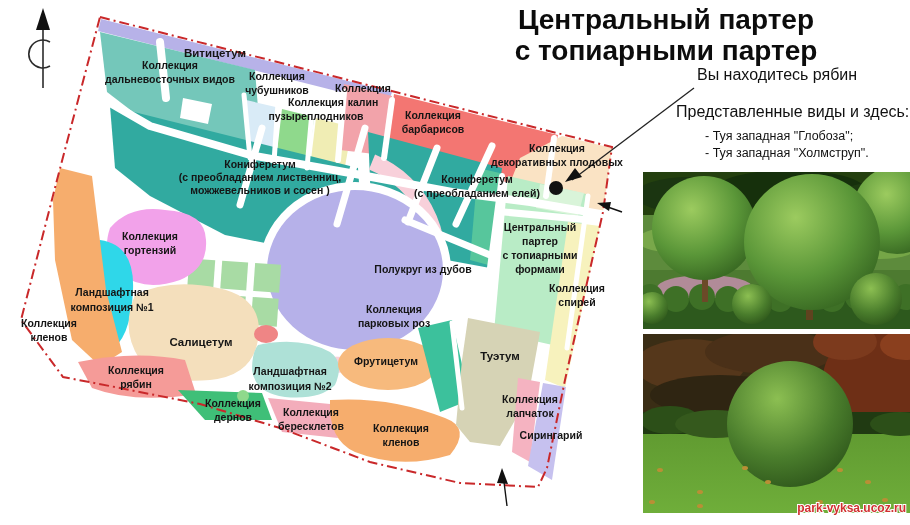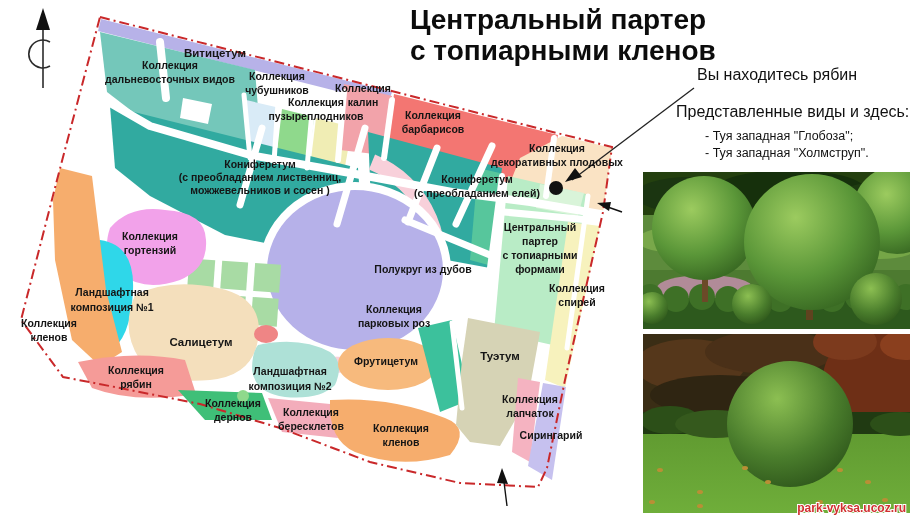--- a/index.html
+++ b/index.html
@@ -2,21 +2,21 @@
 <html><head>
 <meta charset="utf-8">
 <style>
   html,body{margin:0;padding:0;background:#fff;}
   .stage{position:relative;width:910px;height:525px;background:#fff;overflow:hidden;
          font-family:"Liberation Sans",sans-serif;}
   .stage svg{position:absolute;left:0;top:0;}
   .ml{font:bold 10.5px "Liberation Sans",sans-serif;fill:#151515;}
   .ml1{font:bold 11.5px "Liberation Sans",sans-serif;fill:#151515;}
   .wm{font:bold 12px "Liberation Sans",sans-serif;fill:#d03030;stroke:#ffffff;stroke-width:2px;paint-order:stroke;}
-  .title{position:absolute;left:410px;top:4px;width:480px;
+  .title{position:absolute;left:426px;top:4px;width:480px;text-align:center;
          font-size:28px;font-weight:bold;color:#0c0c0c;line-height:1.12;}
   .you-here{position:absolute;left:697px;top:66px;font-size:16px;color:#111;}
   .species-head{position:absolute;left:676px;top:103px;font-size:16px;color:#111;}
   .species-item{position:absolute;left:705px;font-size:12.5px;color:#111;}
   .sp0{top:129px;} .sp1{top:146px;}
   .road{stroke:#ffffff;fill:none;stroke-linecap:round;stroke-linejoin:round;}
 </style>
 </head>
 <body>
 
@@ -246,20 +246,20 @@
           <ellipse cx="840" cy="470" rx="3" ry="2"></ellipse>
     </g>
   </g>
   <rect x="643" y="329" width="267" height="5" fill="#ffffff"></rect>
 
   <text class="wm" x="906" y="512" text-anchor="end">park-vyksa.ucoz.ru</text>
 </svg>
 
 <div class="title">
   <div>Центральный партер</div>
-  <div>с топиарными кленов</div>
+  <div>с топиарными партер</div>
 </div>
 <div class="you-here">Вы находитесь рябин</div>
 <div class="species-head">Представленные виды и здесь:</div>
 <div class="species-item sp0">- Туя западная "Глобоза";</div>
 <div class="species-item sp1">- Туя западная "Холмструп".</div>
 
 </div>
 
 </body></html>

